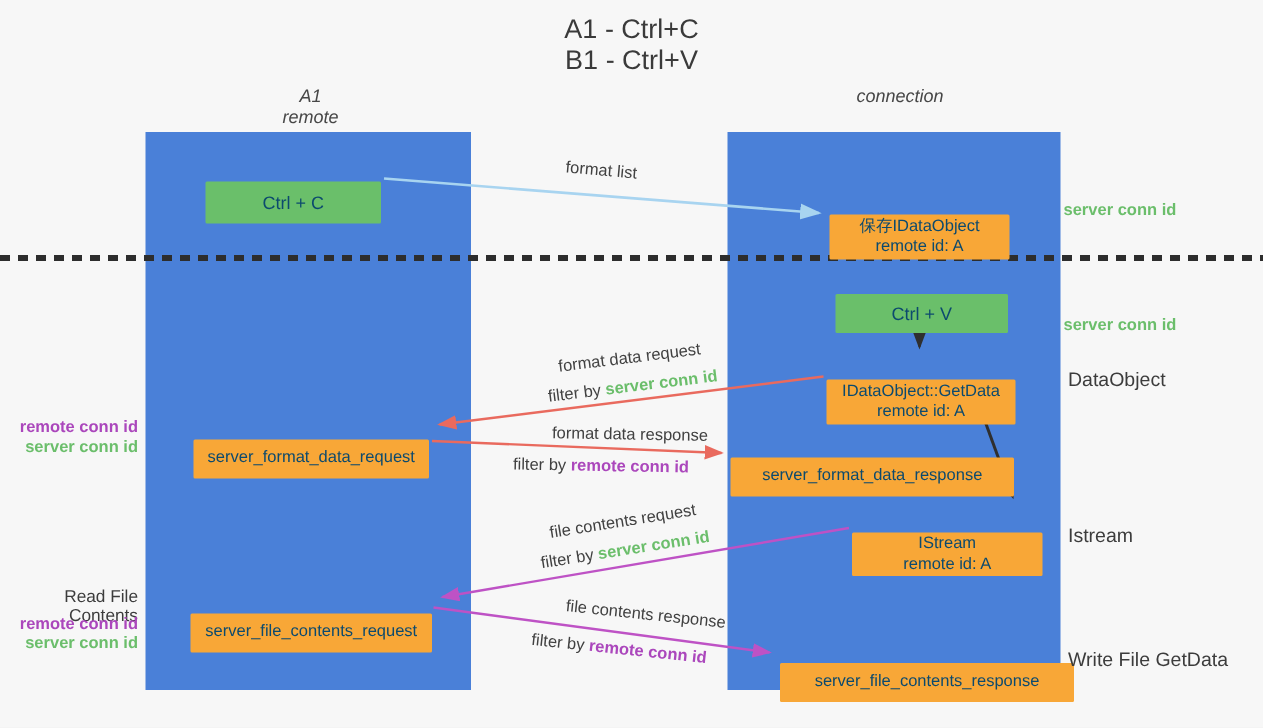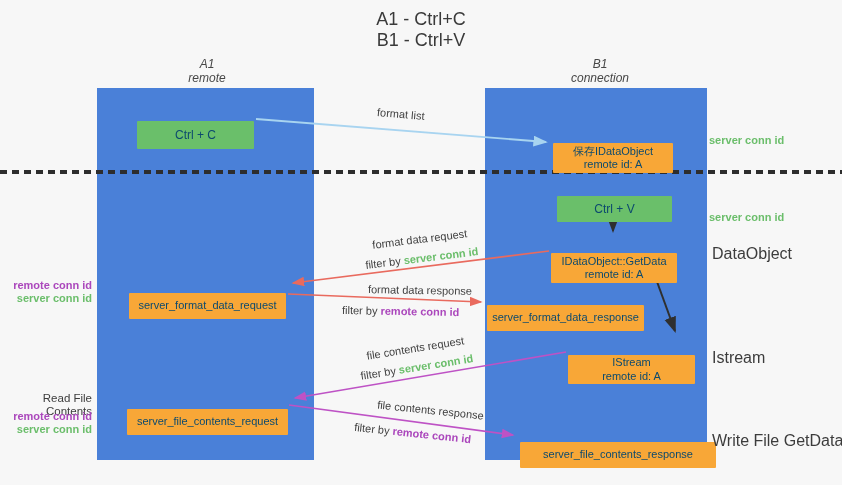--- a/index.html
+++ b/index.html
@@ -16,21 +16,21 @@
   .title{left:330px;top:9px;width:182px;text-align:center;font-size:18px;line-height:21px;color:#3a3a3a;z-index:6;}
   .col-header{width:120px;text-align:center;font-size:12px;line-height:14px;color:#474747;z-index:6;font-style:italic;}
   .lane{top:88px;height:372px;background:var(--column-blue);z-index:1;}
   .divider{left:0;top:170px;width:842px;height:4px;z-index:2;
            background:repeating-linear-gradient(90deg,#2d2d2d 0 7px,transparent 7px 12px);}
   .node{z-index:4;display:flex;flex-direction:column;align-items:center;justify-content:center;
         color:#0c4a6e;text-align:center;border-radius:1px;margin-top:16px;}
   .node.green{background:var(--node-green);font-size:12px;}
   .node.orange{background:var(--node-orange);font-size:11px;line-height:13.5px;}
   .edge-label{z-index:5;white-space:nowrap;font-size:11px;color:#414141;}
-  .side-label{z-index:5;white-space:nowrap;font-size:16px;color:var(--ink);}
+  .side-label{z-index:5;white-space:nowrap;font-size:13px;color:var(--ink);}
   .green-text{color:var(--text-green);font-weight:bold;}
   .purple-text{color:var(--text-purple);font-weight:bold;}
   .left-stack{left:4px;width:88px;text-align:right;font-size:11px;line-height:13px;z-index:5;}
   svg.arrows{left:0;top:0;z-index:3;pointer-events:none;}
   .s-blue{stroke:var(--arrow-blue);}   .f-blue{fill:var(--arrow-blue);}
   .s-black{stroke:var(--arrow-black);} .f-black{fill:var(--arrow-black);}
   .s-salmon{stroke:var(--arrow-salmon);} .f-salmon{fill:var(--arrow-salmon);}
   .s-magenta{stroke:var(--arrow-magenta);} .f-magenta{fill:var(--arrow-magenta);}
 </style>
 </head>
@@ -41,21 +41,20 @@
   <div class="abs title">
     <div>A1 - Ctrl+C</div>
     <div>B1 - Ctrl+V</div>
   </div>
 
   <div class="abs col-header" style="left:147px;top:57px;">
     <div>A1</div>
     <div>remote</div>
   </div>
   <div class="abs col-header" style="left:540px;top:57px;">
-    <div>B1</div>
     <div>connection</div>
   </div>
 
   <div class="abs lane" style="left:97px;width:217px;"></div>
   <div class="abs lane" style="left:485px;width:222px;"></div>
 
   <div class="abs divider"></div>
 
   <svg class="abs arrows" width="842" height="485" viewBox="0 0 842 485">
     <defs>
@@ -91,21 +90,21 @@
   <div class="abs node green" style="left:557px;top:180px;width:115px;height:26px;">
     <div>Ctrl + V</div>
   </div>
   <div class="abs node orange" style="left:551px;top:237px;width:126px;height:30px;">
     <div>IDataObject::GetData</div>
     <div>remote id: A</div>
   </div>
   <div class="abs node orange" style="left:129px;top:277px;width:157px;height:26px;">
     <div>server_format_data_request</div>
   </div>
-  <div class="abs node orange" style="left:487px;top:289px;width:157px;height:26px;">
+  <div class="abs node orange" style="left:487px;top:289px;width:189px;height:26px;">
     <div>server_format_data_response</div>
   </div>
   <div class="abs node orange" style="left:568px;top:339px;width:127px;height:29px;">
     <div>IStream</div>
     <div>remote id: A</div>
   </div>
   <div class="abs node orange" style="left:127px;top:393px;width:161px;height:26px;">
     <div>server_file_contents_request</div>
   </div>
   <div class="abs node orange" style="left:520px;top:426px;width:196px;height:26px;">

